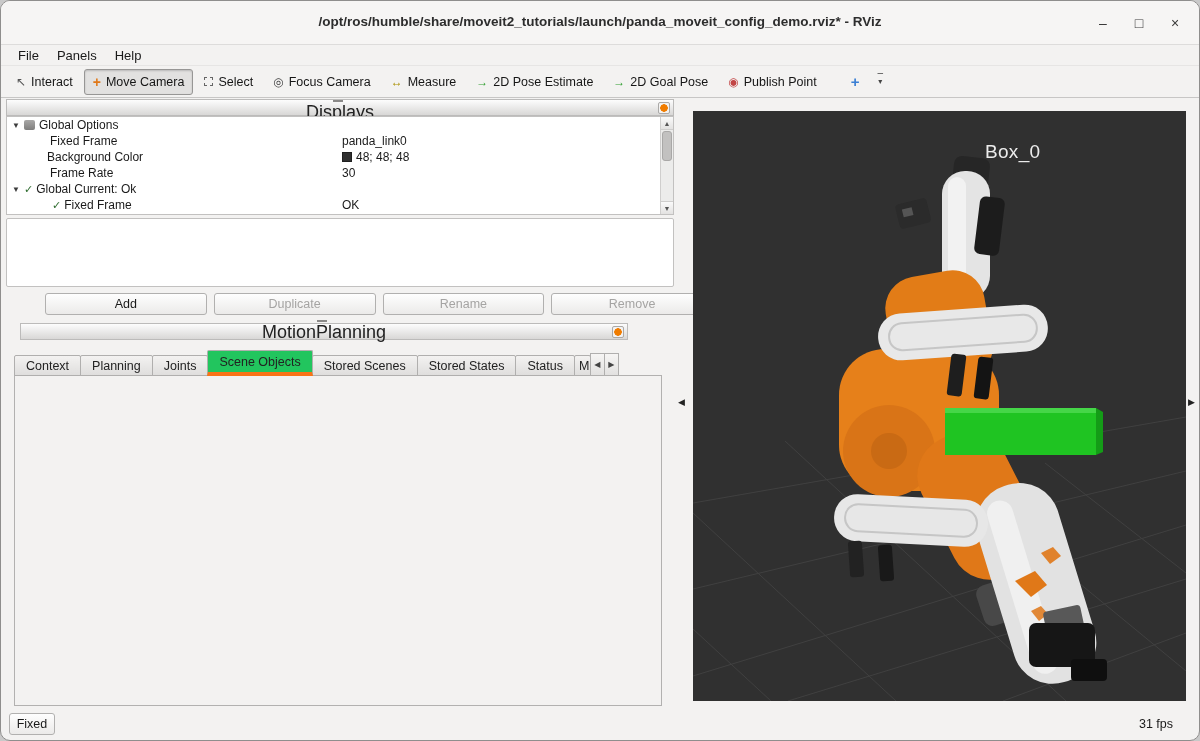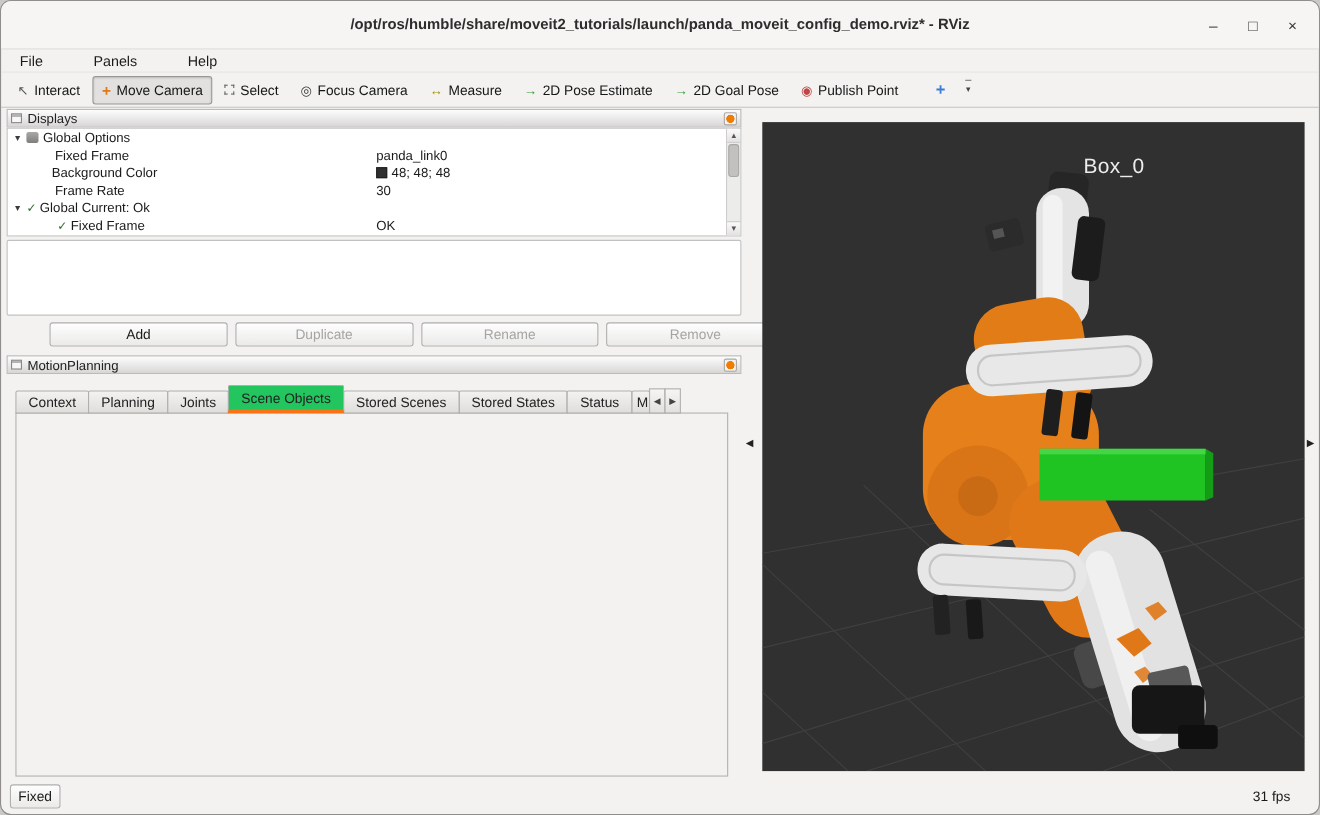--- a/index.html
+++ b/index.html
@@ -8,40 +8,40 @@
   .abs { position:absolute; }
   .window { position:absolute; inset:0; background:#f3f2f1; border:1px solid #8f8e8d; border-radius:10px; overflow:hidden; }
 
   
   .titlebar { position:absolute; left:0; top:0; right:0; height:44px; background:#f6f5f4; border-bottom:1px solid #dddcdb; }
   .title { position:absolute; left:100px; right:100px; top:13px; text-align:center; font-size:13.5px; font-weight:700; color:#2d2d2d; white-space:nowrap; overflow:hidden; }
   .win-controls { position:absolute; right:16px; top:0; height:44px; display:flex; gap:20px; align-items:center; color:#3a3a3a; }
   .win-btn { width:16px; text-align:center; font-size:14px; cursor:default; }
 
   
-  .menubar { position:absolute; left:0; top:44px; right:0; height:20px; display:flex; align-items:center; padding-left:8px;gap:28px; }
+  .menubar { position:absolute; left:0; top:44px; right:0; height:20px; display:flex; align-items:center; padding-left:8px; }
   .menu-item { padding:0 9px; font-size:13px; color:#1a1a1a; }
 
   
   .toolbar { position:absolute; left:0; top:64px; right:0; height:33px; border-top:1px solid #e6e5e4; border-bottom:1px solid #c7c6c5; display:flex; align-items:center; padding:0 6px; gap:2px; }
   .tool { height:26px; display:flex; align-items:center; gap:5px; padding:0 8px; border:1px solid transparent; border-radius:3px; font-size:12.5px; color:#161616; }
   .tool.active { background:#e2e1e0; border:1px solid #979695; box-shadow:inset 0 1px 2px rgba(0,0,0,.18); }
   .ic { font-size:12px; line-height:1; }
   .ic-interact { color:#555; }
   .ic-move { color:#e07818; font-weight:700; font-size:14px; }
   .ic-selectbox { width:9px; height:9px; border:1px dashed #666; display:inline-block; }
   .ic-focus { color:#3a3a3a; }
   .ic-measure { color:#a98f00; font-weight:700; }
   .ic-green { color:#2f9e2f; font-weight:700; }
   .ic-point { color:#c24545; }
   .ic-plusblue { color:#3b7fd4; font-weight:700; font-size:15px; }
   .tool-more { display:flex; flex-direction:column; align-items:center; line-height:.55; color:#444; padding:0 6px; }
 
   
-  .panel-header { position:absolute; height:17px; background:linear-gradient(#fdfdfd,#d8d7d6); border:1px solid #bcbbba; display:flex; align-items:center; padding:0 3px; font-size:12px; color:#222; }
+  .panel-header { position:absolute; height:17px; background:linear-gradient(#fdfdfd,#d8d7d6); border:1px solid #bcbbba; display:flex; align-items:center; padding:0 3px; font-size:18px; color:#222;flex-direction:column; }
   .mini-win { width:10px; height:9px; border:1px solid #8a8988; background:linear-gradient(#b5b4b3 0 2px,#f7f7f7 2px); margin-right:5px; }
   .panel-dot { position:absolute; right:3px; top:2px; width:12px; height:12px; border:1px solid #aaa9a8; border-radius:2px;
                background:radial-gradient(circle at 50% 50%, #f07c00 0 3.5px, #f3f2f1 4px); }
 
   
   .tree { position:absolute; background:#fff; border:1px solid #c2c1c0; overflow:hidden; }
   .trow { position:relative; height:16px; display:flex; align-items:center; font-size:12px; white-space:nowrap; }
   .texp { width:10px; font-size:8px; color:#3c3c3c; text-align:center; }
   .tico { width:11px; height:10px; background:linear-gradient(#a9a8a7,#7f7e7d); border-radius:2px; margin:0 4px 0 3px; }
   .tcheck { color:#2d6b2d; font-size:11px; margin:0 3px; }
@@ -223,21 +223,21 @@
 
   <div class="white-box" style="left:5px; top:217px; width:668px; height:69px;"></div>
 
   <div class="disp-btnrow" style="left:5px; top:292px; width:668px;">
     <button class="btn">Add</button>
     <button class="btn disabled">Duplicate</button>
     <button class="btn disabled">Rename</button>
     <button class="btn disabled">Remove</button>
   </div>
 
-  <div class="panel-header" style="left:5px; top:322px; width:668px;">
+  <div class="panel-header" style="left:19px; top:322px; width:608px;justify-content:center;">
     <span class="mini-win"></span>
     <span>MotionPlanning</span>
     <span class="panel-dot"></span>
   </div>
 
   <div class="tabbar" style="left:13px; top:349px;">
     <div class="tab">
         <span>Context</span>
       </div>
     <div class="tab">

